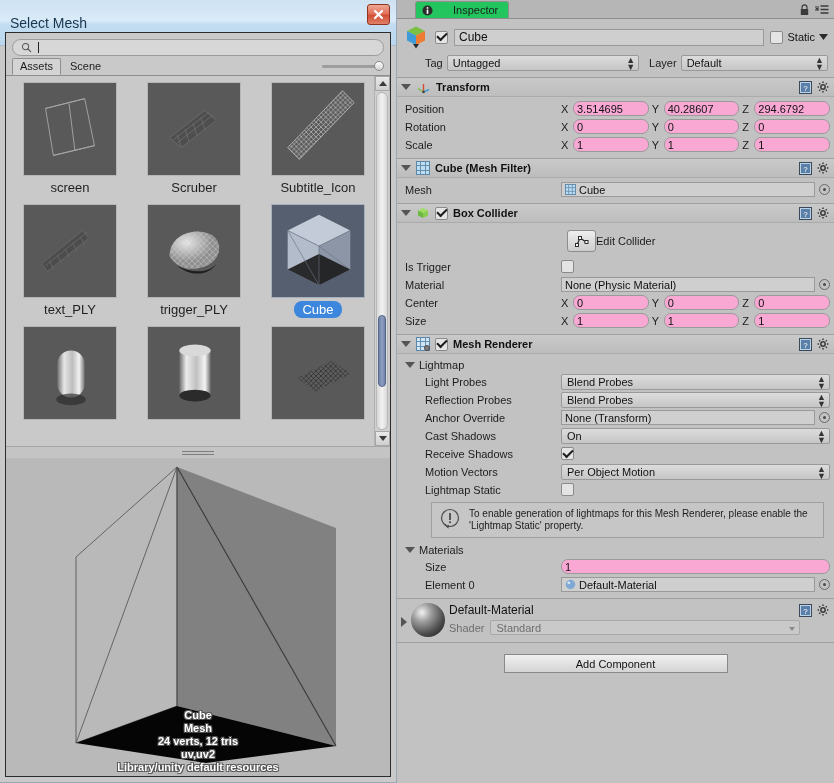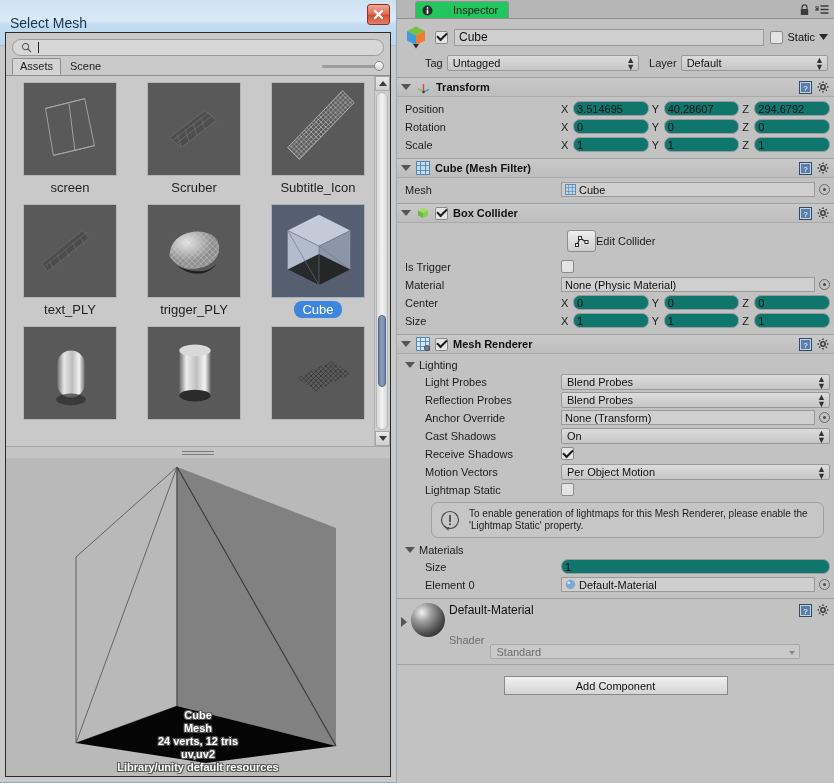--- a/index.html
+++ b/index.html
@@ -250,21 +250,21 @@
     margin-left: auto; display: flex; align-items: center; gap: 5px;
   }
   .comp-body { padding: 3px 4px 4px 4px; }
 
   .prop-row {
     display: flex; align-items: center; height: 17px; margin-bottom: 1px;
   }
   .prop-label { width: 160px; font-size: 11px; color: #1c1c1c; padding-left: 4px; }
   .prop-label.ind { padding-left: 24px; }
   .field {
-    height: 15px; background: #0f766e; border: 1px solid #9a9a9a;
+    height: 15px; background: #f9a8d4; border: 1px solid #9a9a9a;
     display: flex; align-items: center; padding: 0 3px;
     font-size: 11px; color: #111; border-radius: 7px;
   }
   .axis-group { display: flex; align-items: center; gap: 3px; flex: 1; }
   .axis-lbl { font-size: 11px; color: #1c1c1c; width: 9px; text-align: left; }
   .axis-field { flex: 1; min-width: 0; }
 
   .obj-field {
     flex: 1; height: 15px; background: #cfcfcf; border: 1px solid #9a9a9a;
     display: flex; align-items: center; gap: 3px; padding: 0 3px;
@@ -289,40 +289,40 @@
   .ec-btn {
     width: 29px; height: 22px;
     background: linear-gradient(to bottom,#eee,#cdcdcd);
     border: 1px solid #8d8d8d; border-radius: 3px;
     display: flex; align-items: center; justify-content: center; cursor: pointer;
   }
 
   .infobox {
     margin: 4px 6px 4px 30px; padding: 5px 7px;
     background: #c6c6c6; border: 1px solid #9f9f9f;
-    display: flex; gap: 8px; align-items: flex-end;
-    font-size: 10px; color: #1c1c1c; line-height: 12px; border-radius: 7px;
+    display: flex; gap: 8px; align-items: flex-start;
+    font-size: 10px; color: #1c1c1c; line-height: 12px; border-radius: 0;
   }
   .warn-icon { flex: 0 0 auto; }
 
   .mat-preview-comp {
     background: #c2c2c2; border-bottom: 1px solid #a0a0a0;
     display: flex; align-items: flex-start; padding: 4px 4px 5px 4px; gap: 4px;
   }
   .mat-sphere {
     width: 34px; height: 34px; border-radius: 50%; flex: 0 0 auto;
     background: radial-gradient(circle at 32% 28%, #f2f2f2 0%, #9d9d9d 28%, #4a4a4a 65%, #151515 100%);
   }
   .mat-name { font-size: 12px; color: #111; }
   .shader-row { display: flex; align-items: center; gap: 6px; margin-top: 3px; }
   .shader-lbl { font-size: 11px; color: #6e6e6e; }
   .shader-dd {
     width: 310px; height: 15px; background: #c9c9c9; border: 1px solid #a8a8a8;
     display: flex; align-items: center; padding: 0 12px 0 5px;
-    font-size: 11px; color: #6e6e6e; position: relative; border-radius: 2px; margin-top: 24px;
+    font-size: 11px; color: #6e6e6e; position: relative; border-radius: 2px;
   }
   .shader-dd::after {
     content: ""; position: absolute; right: 4px; top: 50%; margin-top: -1px;
     width: 0; height: 0;
     border-left: 3px solid transparent; border-right: 3px solid transparent;
     border-top: 4px solid #8a8a8a;
   }
 
   .addcomp-wrap {
     display: flex; justify-content: center; padding: 11px 0; background: #c2c2c2;
@@ -823,21 +823,21 @@
               <path d="M6 0.6 L6 2 M6 10 L6 11.4 M0.6 6 L2 6 M10 6 L11.4 6"></path>
               <path d="M2.2 2.2 L3.2 3.2 M8.8 8.8 L9.8 9.8 M9.8 2.2 L8.8 3.2 M3.2 8.8 L2.2 9.8"></path>
             </g>
           </svg>
         </span>
       </div>
       <div class="comp-body">
 
         <div class="sub-foldout">
           <span class="foldout"></span>
-          <span class="lbl">Lighting</span>
+          <span class="lbl">Lightmap</span>
         </div>
 
         <div class="prop-row">
           <span class="prop-label ind">Light Probes</span>
           <span class="dropdown dd-updown" style="flex:1">
             <span>Blend Probes</span>
             <span class="dd-ud-glyph">▲<br>▼</span>
           </span>
         </div>
 

